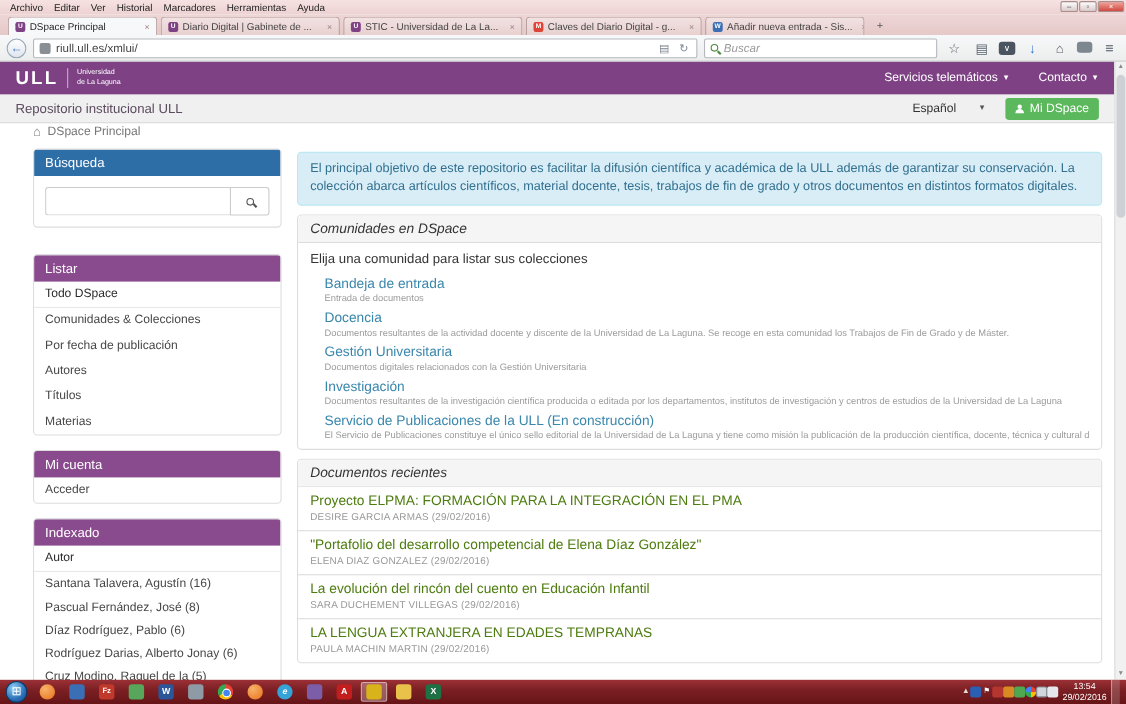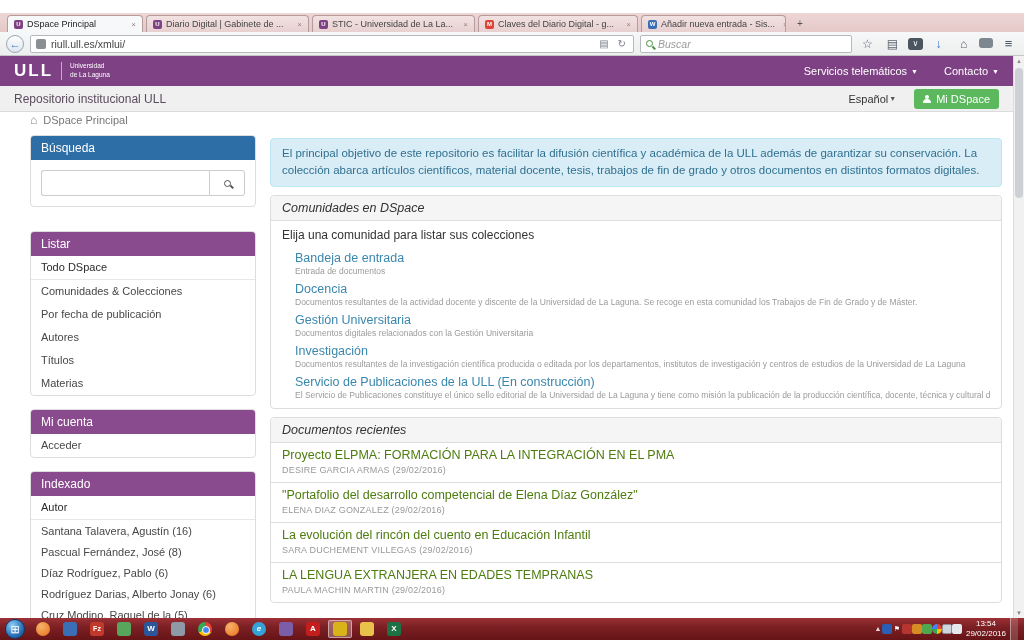--- a/index.html
+++ b/index.html
@@ -66,21 +66,21 @@
   .logo-sep { width:1px; height:18px; background:#c9a9cc; margin:0 8px;}
   .logo-name { font-size:6.5px; line-height:1.35;}
   .hlinks { margin-left:auto; display:flex; gap:26px; font-size:11px;}
   .hlink { display:flex; gap:4px; align-items:center;}
   .caret { font-size:7px; }
 
   .subheader { position:absolute; top:86px; left:0; right:11px; height:26px; background:#f0f0f0;
     border-bottom:1px solid #dcdcdc; display:flex; align-items:center; padding:0 14px;}
   .subtitle { font-size:12px; color:#5b4b5e;}
   .sub-right { margin-left:auto; display:flex; align-items:center; gap:18px;}
-  .lang { font-size:11px; color:#333; display:flex; gap:1px; align-items:center;}
+  .lang { font-size:11px; color:#333; display:flex; gap:20px; align-items:center;}
   .mydspace { background:#5cb85c; color:#fff; font-size:11px; padding:4px 9px; border-radius:3px;
     display:flex; gap:5px; align-items:center;}
   .person { width:8px; height:8px; position:relative; }
   .person::before { content:""; position:absolute; top:0; left:2px; width:4px; height:4px; border-radius:50%; background:#fff;}
   .person::after { content:""; position:absolute; bottom:0; left:0; width:8px; height:3.5px; border-radius:4px 4px 0 0; background:#fff;}
 
   .breadcrumb { position:absolute; top:113px; left:30px; font-size:11px; color:#777;
     display:flex; gap:6px; align-items:center;}
   .homeico { font-size:12px; color:#888; }
 
@@ -139,20 +139,34 @@
     text-align:center; color:#fff; flex:none;}
   .tray .caret { background:none; color:#e8d8d8; font-size:7px; width:8px;}
   .clock { color:#fff; font-size:8px; text-align:center; line-height:1.25; padding:0 4px;}
   .showdesk { width:8px; height:22px; background:rgba(255,255,255,.18); border-left:1px solid rgba(255,255,255,.4); flex:none;}
 </style>
 </head>
 <body>
 
 <div id="root">
 
+  <div class="menubar">
+    <span class="mi">Archivo</span>
+    <span class="mi">Editar</span>
+    <span class="mi">Ver</span>
+    <span class="mi">Historial</span>
+    <span class="mi">Marcadores</span>
+    <span class="mi">Herramientas</span>
+    <span class="mi">Ayuda</span>
+    <div class="win-controls">
+      <div class="win-btn">–</div>
+      <div class="win-btn">▫</div>
+      <div class="win-btn close">×</div>
+    </div>
+  </div>
 
   <div class="tabstrip">
     <div class="tab active" style="width:136px">
       <span class="fav ull">U</span>
       <span>DSpace Principal</span>
       <span class="x">×</span>
     </div>
     <div class="tab" style="width:163px">
       <span class="fav ull">U</span>
       <span>Diario Digital | Gabinete de ...</span>

